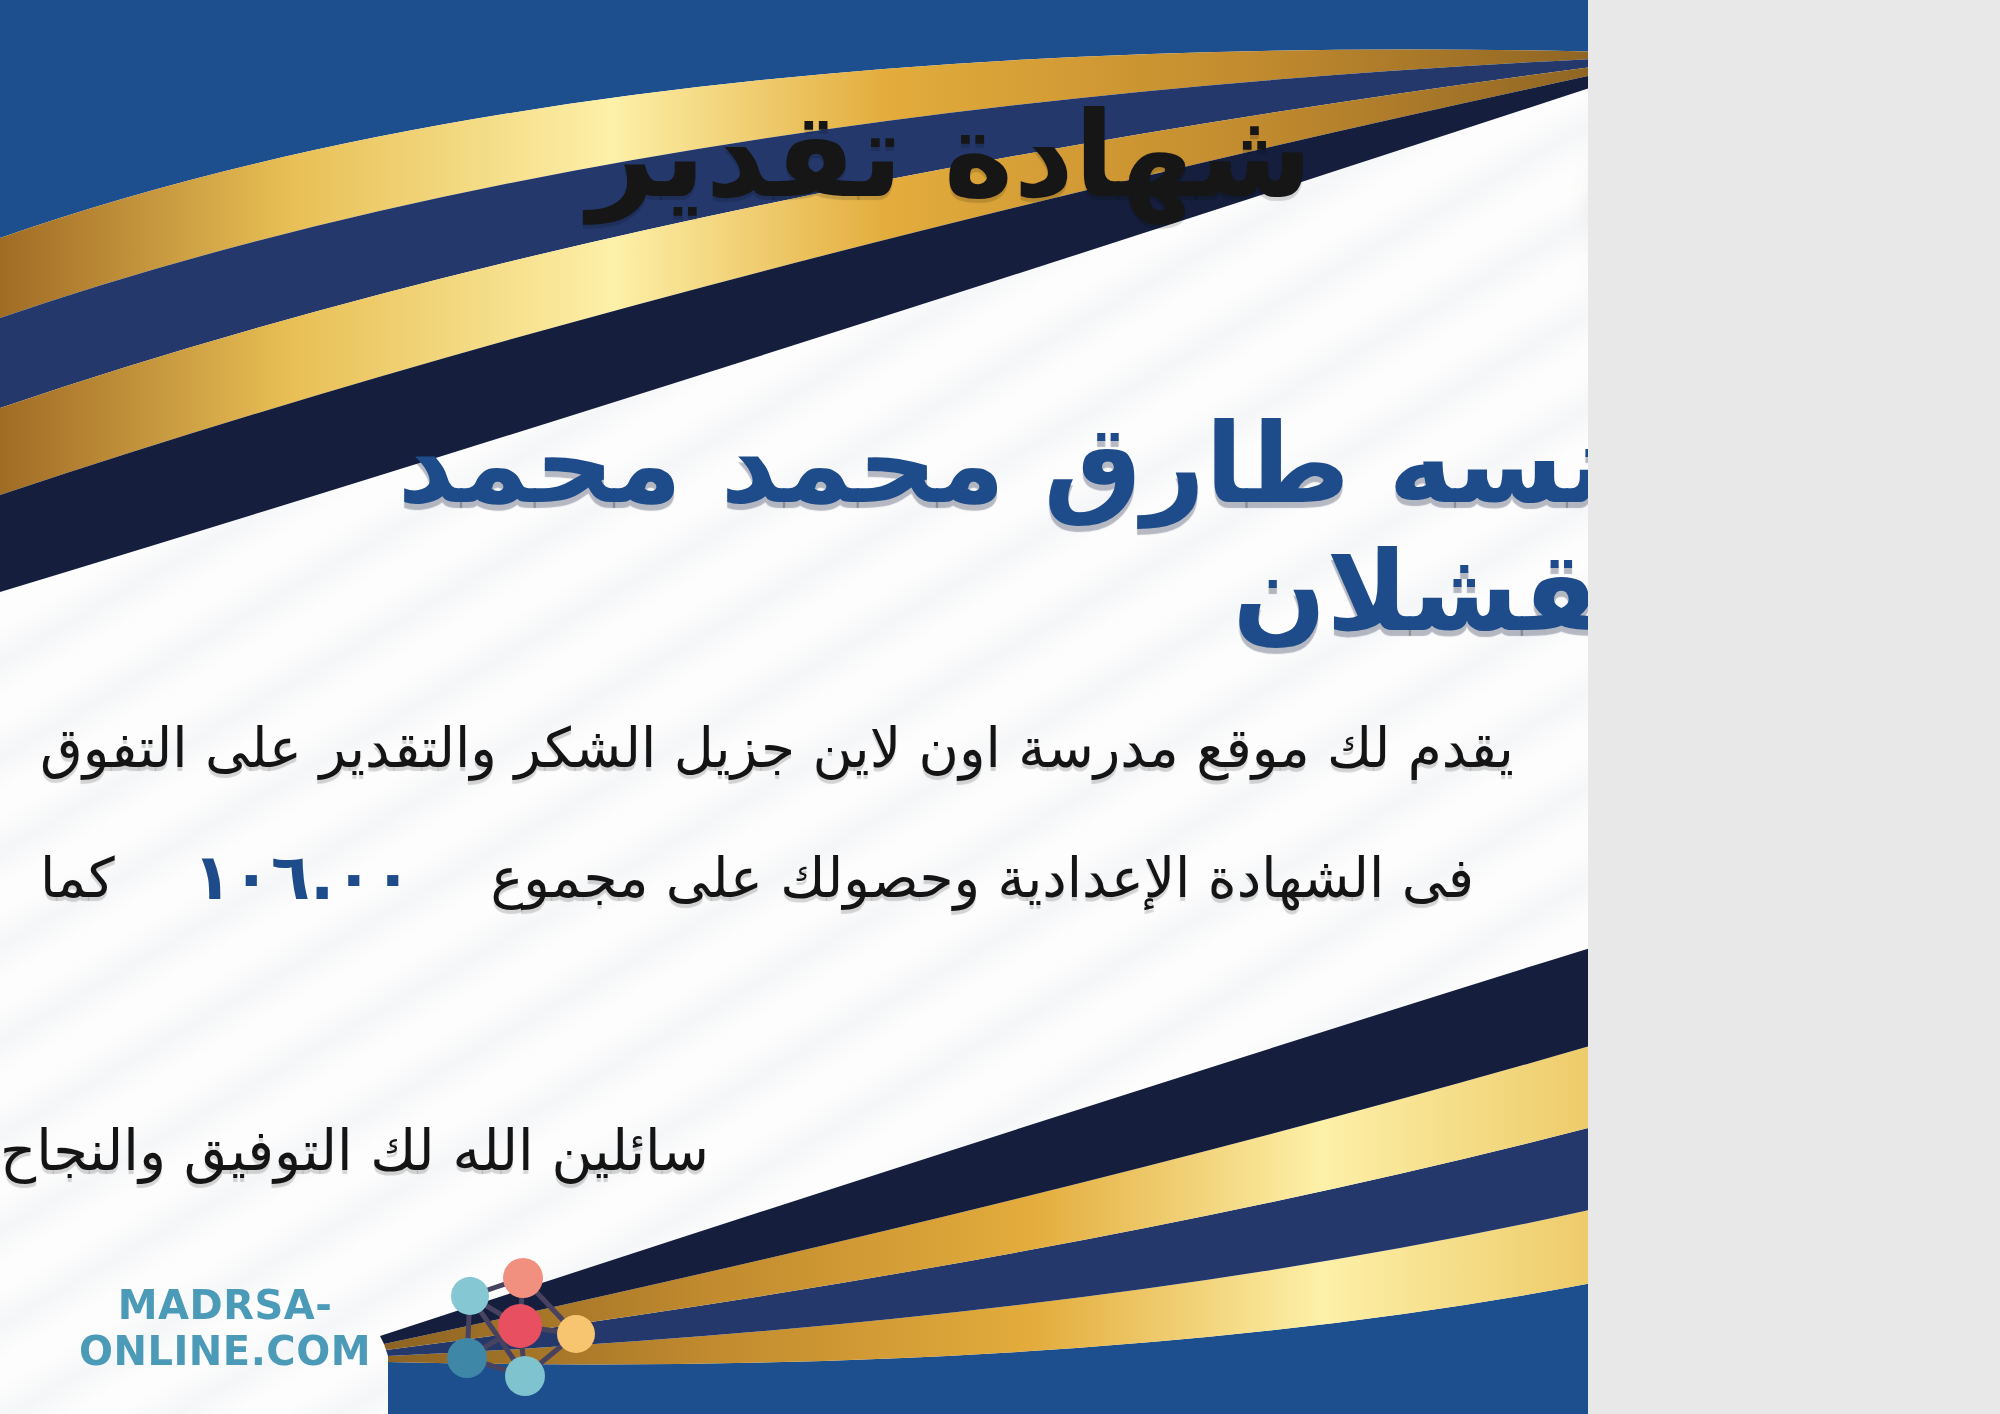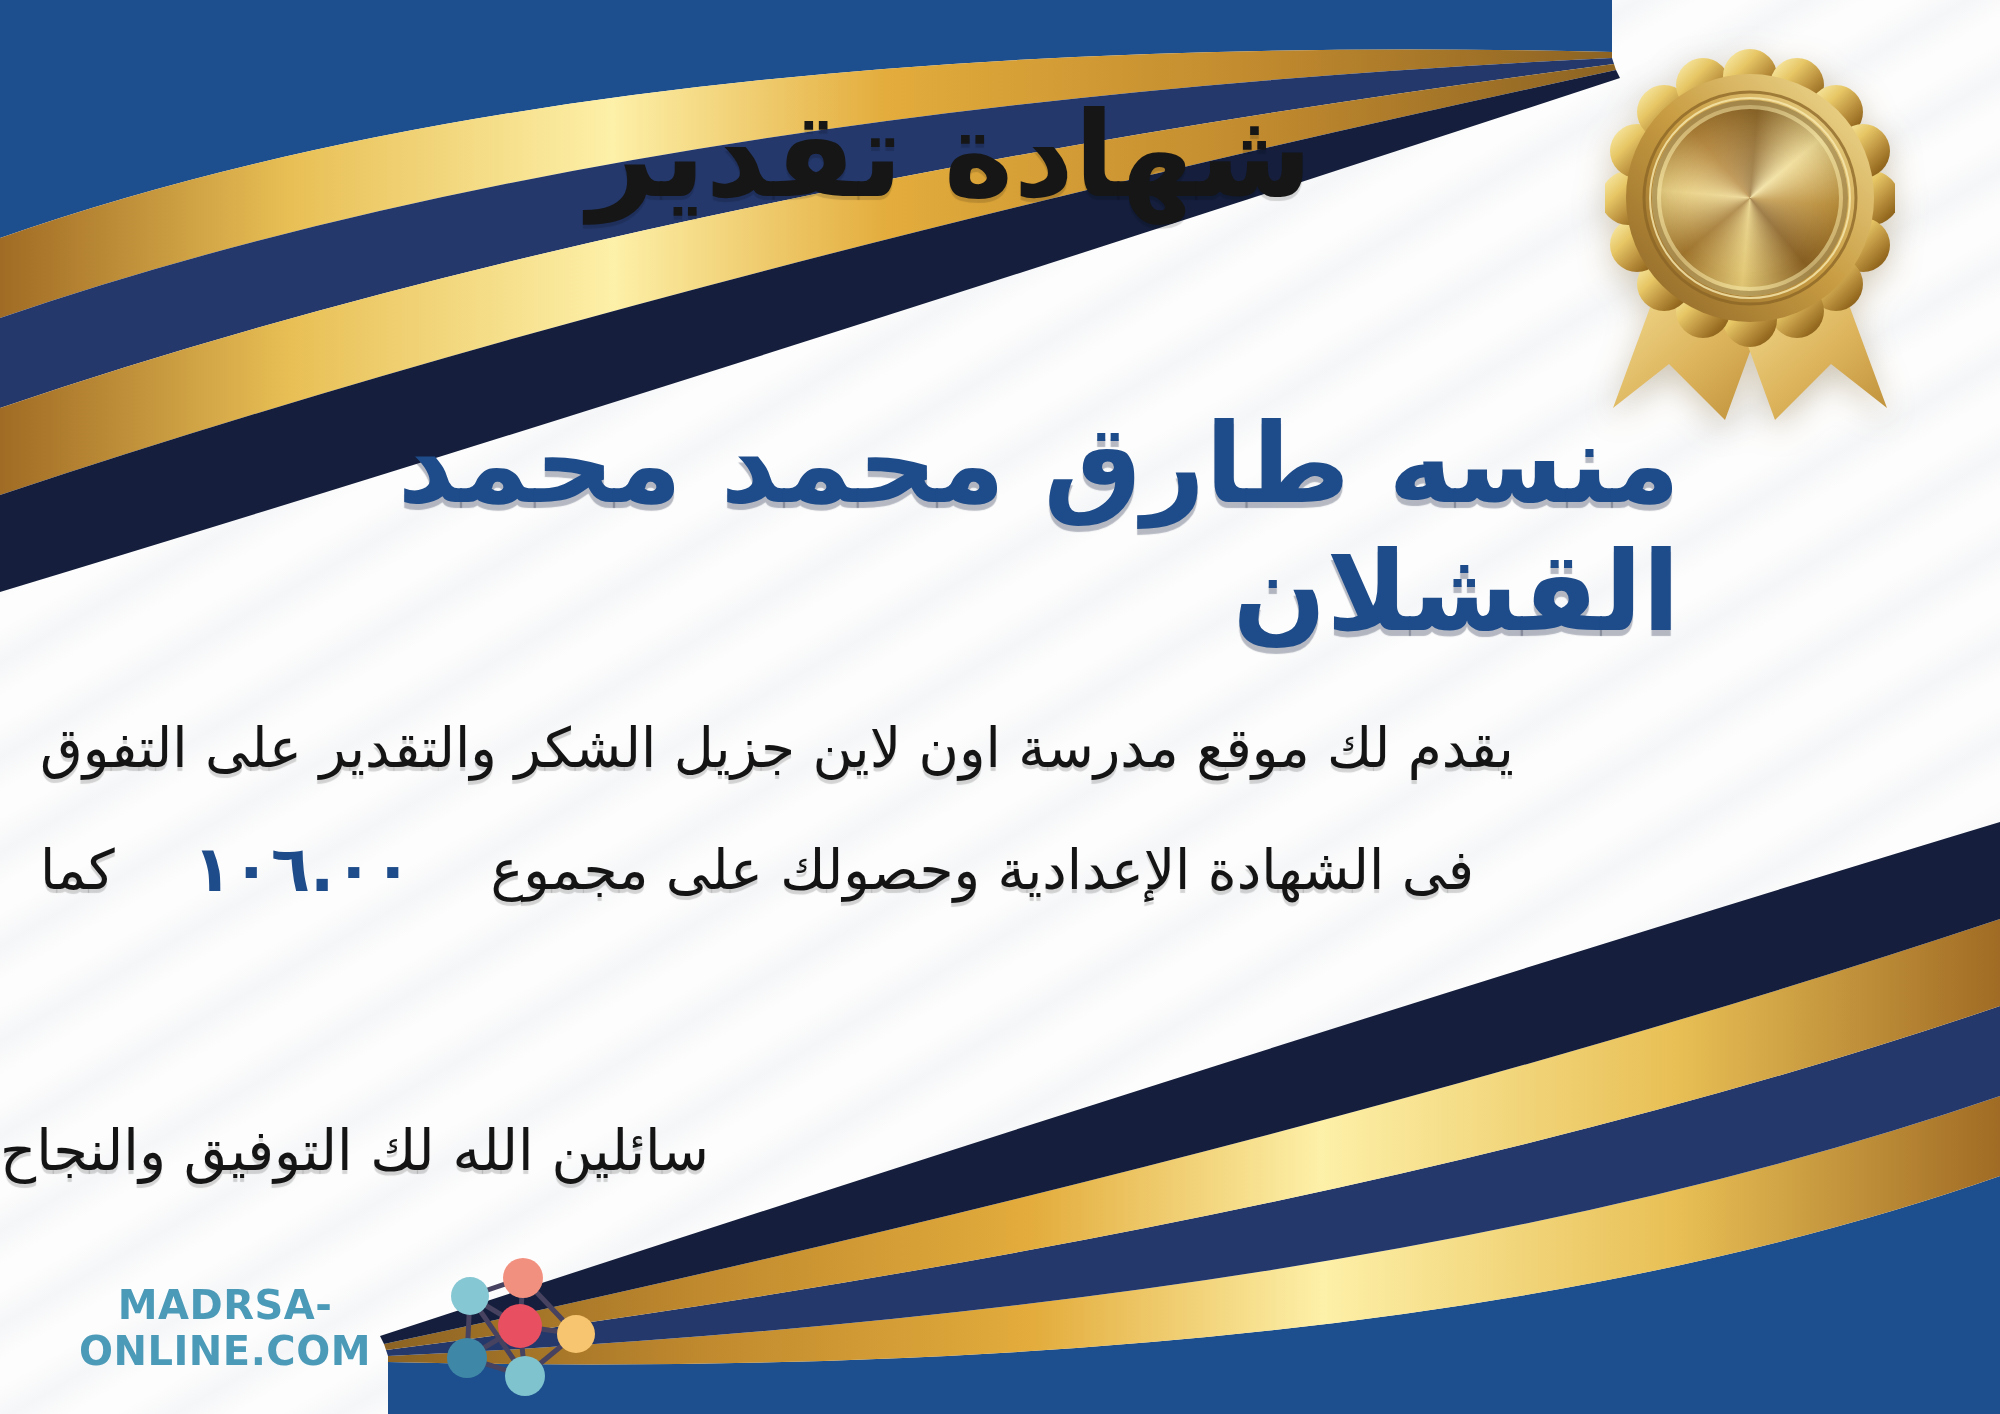--- a/index.html
+++ b/index.html
@@ -2,21 +2,21 @@
 <html lang="ar" style="--corner-blue: #1d4f8e; --navy-mid: #24386b; --navy-dark: #151f3d; --gold-light: #fdf0a8; --gold-dark: #8c6323; --name-blue: #1e4c8a; --score-blue: #1e4c8a; --text-dark: #141414; --logo-coral: #ec6a66; --logo-teal: #4b9ab8;"><head>
 <meta charset="utf-8">
 <style>
   :root{
     --corner-blue:#1d4f8e; --navy-mid:#24386b; --navy-dark:#151f3d;
     --name-blue:#1e4c8a; --score-blue:#1e4c8a; --text-dark:#141414;
     --logo-coral:#ec6a66; --logo-teal:#4b9ab8;
   }
   html,body{margin:0;padding:0;background:#e8e8e8;}
   .stage{
-    position:relative; width:2000px; height:1414px; overflow:hidden;
+    position:relative; width:1588px; height:1414px; overflow:hidden;
     background:#fdfdfd; font-family:"DejaVu Sans","Liberation Sans",sans-serif;
   }
   .bg-stripes{
     position:absolute; inset:0;
     background:repeating-linear-gradient(150deg,
       rgba(221,225,232,0.55) 0px, rgba(255,255,255,0) 30px,
       rgba(255,255,255,0) 52px, rgba(221,225,232,0.55) 82px);
     opacity:.45;
   }
   .decor{position:absolute; left:0; top:0; width:2000px; height:1414px;}
@@ -30,21 +30,21 @@
     text-align:right; font-size:110px; font-weight:bold; color:var(--name-blue);
     text-shadow:0 6px 1px rgba(20,30,60,.30);
   }
   .body-line{
     position:absolute; left:0; width:2000px; text-align:left;
     font-size:55px; color:var(--text-dark); font-weight:500;
     text-shadow:0 4px 1px rgba(0,0,0,.16); white-space:nowrap;padding-left:40px;
   }
   .line1{top:716px;} .line2{top:822px;} .line3{top:928px;}
   .score{
-    display:inline-block; margin:8px 78px; color:var(--score-blue);
+    display:inline-block; margin:16px 78px; color:var(--score-blue);
     font-size:64px; font-weight:bold; transform:translateY(2px);
     text-shadow:none;
   }
   .closing{
     position:absolute; top:1118px; left:0; width:2000px; text-align:left;
     font-size:56px; color:var(--text-dark); font-weight:500;
     text-shadow:0 4px 1px rgba(0,0,0,.16);
   }
   
   .medal{position:absolute; left:1605px; top:48px; width:290px; height:380px;

